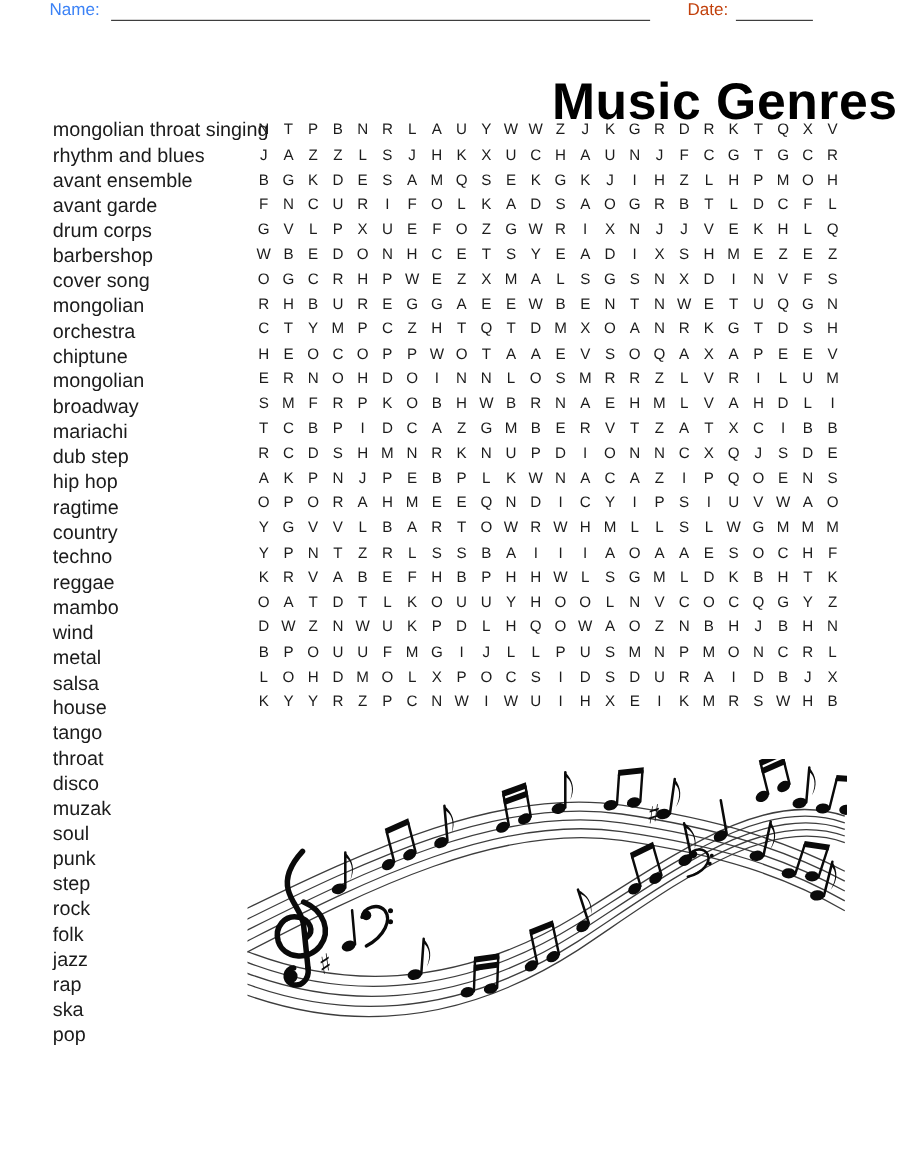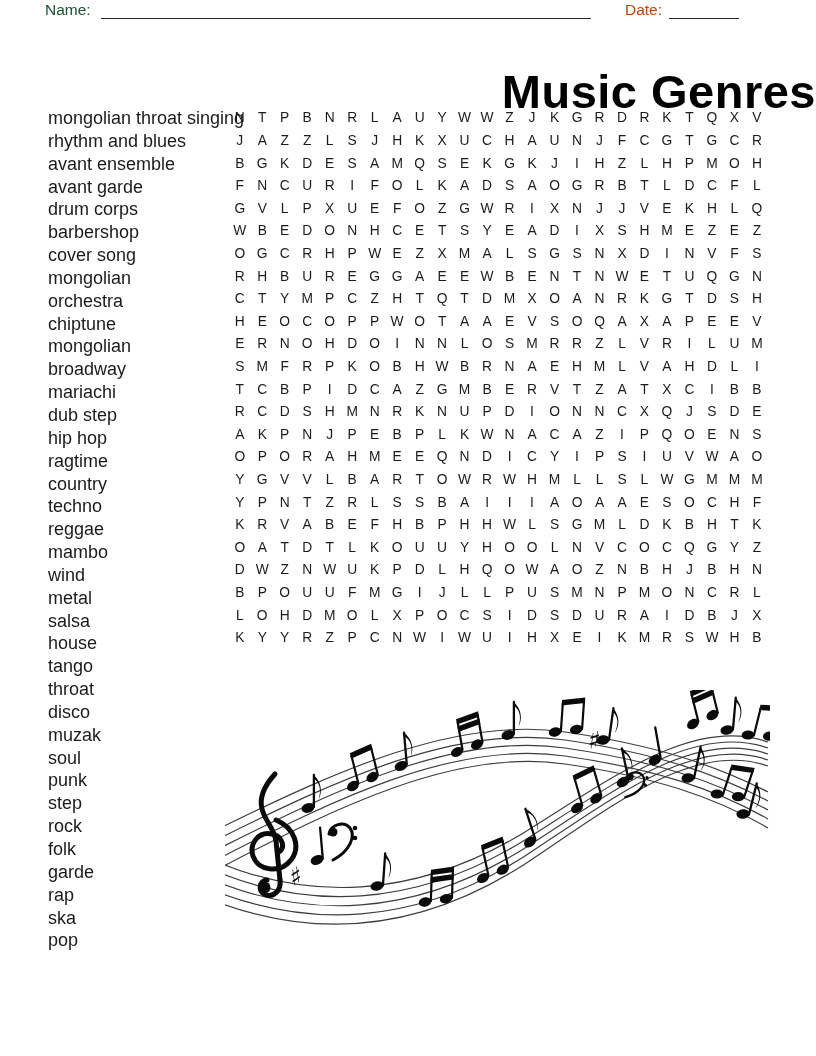--- a/index.html
+++ b/index.html
@@ -1,20 +1,20 @@
 <!DOCTYPE html>
 <html><head>
 <meta charset="utf-8">
 <style>
   html,body{margin:0;padding:0;}
   body{
     width:816px;height:1056px;background:#ffffff;position:relative;
     font-family:"Liberation Sans",sans-serif;color:#1b1b1b;overflow:hidden;
   }
-  .name-label{position:absolute;left:45px;top:1px;font-size:15.5px;color:#14532d;}
+  .name-label{position:absolute;left:45px;top:1px;font-size:15.5px;color:#3b82f6;}
   .name-line{position:absolute;left:101px;top:2px;width:490px;height:16px;border-bottom:1.4px solid #2a2a2a;}
   .date-label{position:absolute;left:625px;top:1px;font-size:15.5px;color:#c2410c;}
   .date-line{position:absolute;left:669px;top:2px;width:70px;height:16px;border-bottom:1.4px solid #2a2a2a;}
   .title{
     position:absolute;left:0;top:33px;width:816px;text-align:right;
     font-size:47px;font-weight:600;letter-spacing:0.5px;color:#000;
   }
   .words{position:absolute;left:48px;top:107px;font-size:18px;color:#1b1b1b;}
   .word{height:22.85px;line-height:22.85px;white-space:nowrap;}
   .grid{
@@ -66,21 +66,21 @@
     <div class="word">house</div>
     <div class="word">tango</div>
     <div class="word">throat</div>
     <div class="word">disco</div>
     <div class="word">muzak</div>
     <div class="word">soul</div>
     <div class="word">punk</div>
     <div class="word">step</div>
     <div class="word">rock</div>
     <div class="word">folk</div>
-    <div class="word">garde</div>
+    <div class="word">jazz</div>
     <div class="word">rap</div>
     <div class="word">ska</div>
     <div class="word">pop</div>
   </div>
 
 <div id="grid" class="grid">
     <div class="cell">N</div>
     <div class="cell">T</div>
     <div class="cell">P</div>
     <div class="cell">B</div>

